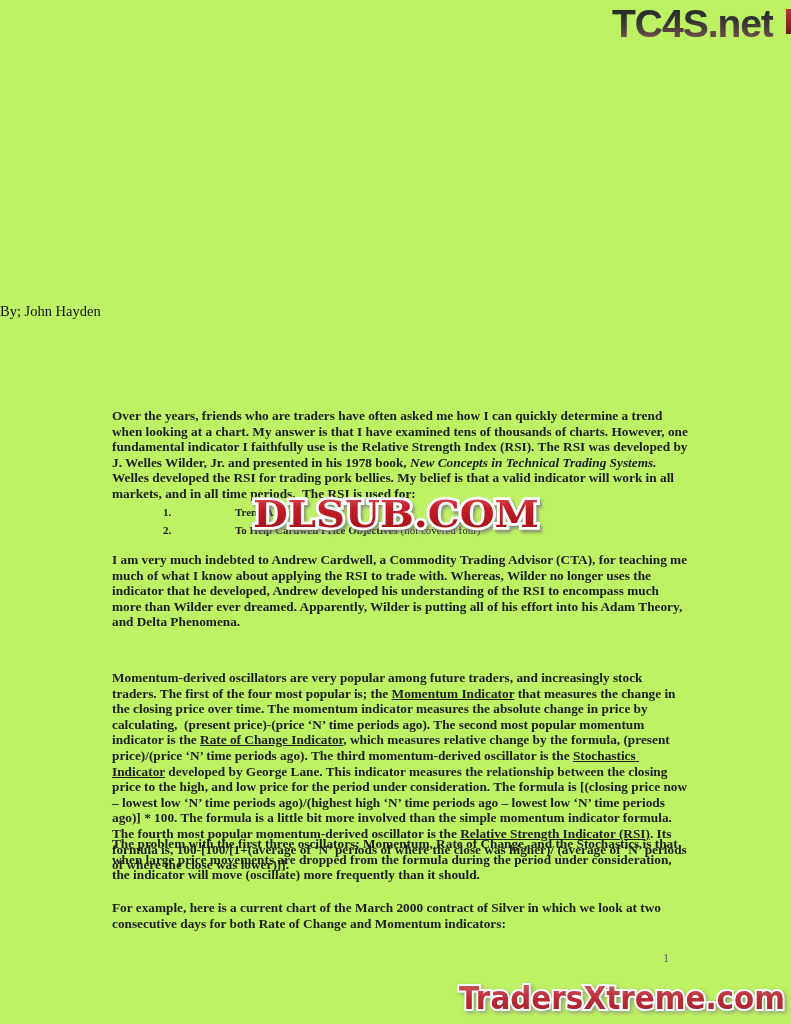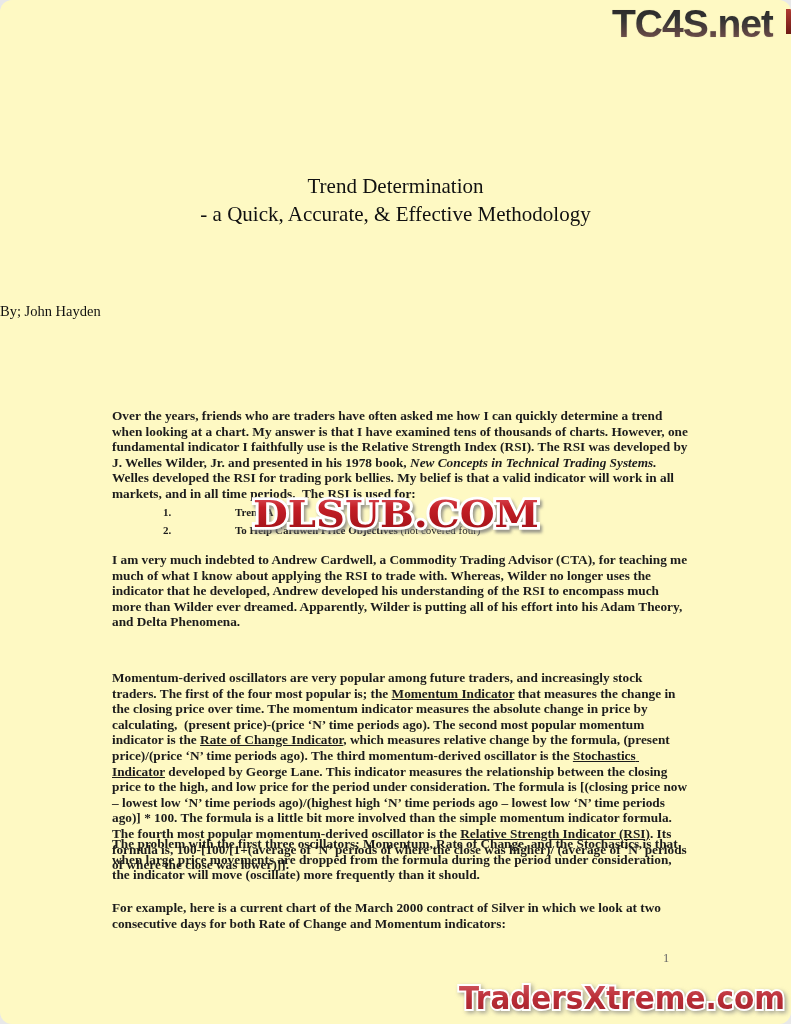--- a/index.html
+++ b/index.html
@@ -1,24 +1,23 @@
 <!DOCTYPE html>
 <html style="--watermark-red: #c41e26; --footer-red: #b5232c; --tc4s-dark: #262626; --tc4s-fade: #9c6f68; --page-number-gray: #666666;"><head>
 <meta charset="utf-8">
 <style>
   html,body{margin:0;padding:0;background:#e8e8e8;}
   .page{
     position:relative;
     width:791px;height:1024px;
     margin:0 auto;
-    background:#fef9c3;
+    background:#bef264;
     font-family:"Liberation Serif", serif;
     color:#1c1c1c;
     overflow:hidden;
-    border-radius:12px;
   }
   
   .tc4s-logo{
     position:absolute; top:2px; right:18px;
     font-family:"Liberation Sans", sans-serif;
     font-weight:bold; font-size:39px; letter-spacing:-1px;
     background:linear-gradient(180deg,#222222 8%,#333333 42%,#6b4a46 72%,#9c6f68 95%);
     -webkit-background-clip:text; background-clip:text;
     -webkit-text-fill-color:transparent; color:transparent;
     text-shadow:0 0 1px rgba(60,60,60,0.25);
@@ -74,21 +73,20 @@
   }
 </style>
 </head>
 <body>
 
 <div class="page">
 
   <div class="tc4s-logo">TC4S.net</div>
   <div class="red-corner"></div>
 
-  <h1 class="doc-title"><span>Trend Determination</span><br><span>- a Quick, Accurate, &amp; Effective Methodology</span></h1>
 
   <div class="byline">By; John Hayden</div>
 
   <div>
       <div class="para para-0"><span>Over the years, friends who are traders have often asked me how I can quickly determine a trend when looking at a chart. My answer is that I have examined tens of thousands of charts. However, one fundamental indicator I faithfully use is the Relative Strength Index (RSI). The RSI was developed by J. Welles Wilder, Jr. and presented in his 1978 book, </span><span class="seg-i">New Concepts in Technical Trading Systems.</span><span> Welles developed the RSI for trading pork bellies. My belief is that a valid indicator will work in all markets, and in all time periods.  The RSI is used for:</span></div>
       <div class="para para-1"><span>I am very much indebted to Andrew Cardwell, a Commodity Trading Advisor (CTA), for teaching me much of what I know about applying the RSI to trade with. Whereas, Wilder no longer uses the indicator that he developed, Andrew developed his understanding of the RSI to encompass much more than Wilder ever dreamed. Apparently, Wilder is putting all of his effort into his Adam Theory, and Delta Phenomena.</span></div>
       <div class="para para-2"><span>Momentum-derived oscillators are very popular among future traders, and increasingly stock traders. The first of the four most popular is; the </span><span class="seg-u">Momentum Indicator</span><span> that measures the change in the closing price over time. The momentum indicator measures the absolute change in price by calculating,  (present price)-(price ‘N’ time periods ago). The second most popular momentum indicator is the </span><span class="seg-u">Rate of Change Indicator</span><span>, which measures relative change by the formula, (present price)/(price ‘N’ time periods ago). The third momentum-derived oscillator is the </span><span class="seg-u">Stochastics Indicator</span><span> developed by George Lane. This indicator measures the relationship between the closing price to the high, and low price for the period under consideration. The formula is [(closing price now – lowest low ‘N’ time periods ago)/(highest high ‘N’ time periods ago – lowest low ‘N’ time periods ago)] * 100. The formula is a little bit more involved than the simple momentum indicator formula. The fourth most popular momentum-derived oscillator is the </span><span class="seg-u">Relative Strength Indicator (RSI)</span><span>. Its formula is, 100-[100/[1+(average of ‘N’ periods of where the close was higher)/ (average of ‘N’ periods of where the close was lower)]].</span></div>
       <div class="para para-3"><span>The problem with the first three oscillators; Momentum, Rate of Change, and the Stochastics is that when large price movements are dropped from the formula during the period under consideration, the indicator will move (oscillate) more frequently than it should.</span></div>
       <div class="para para-4"><span>For example, here is a current chart of the March 2000 contract of Silver in which we look at two consecutive days for both Rate of Change and Momentum indicators:</span></div>
     </div>

